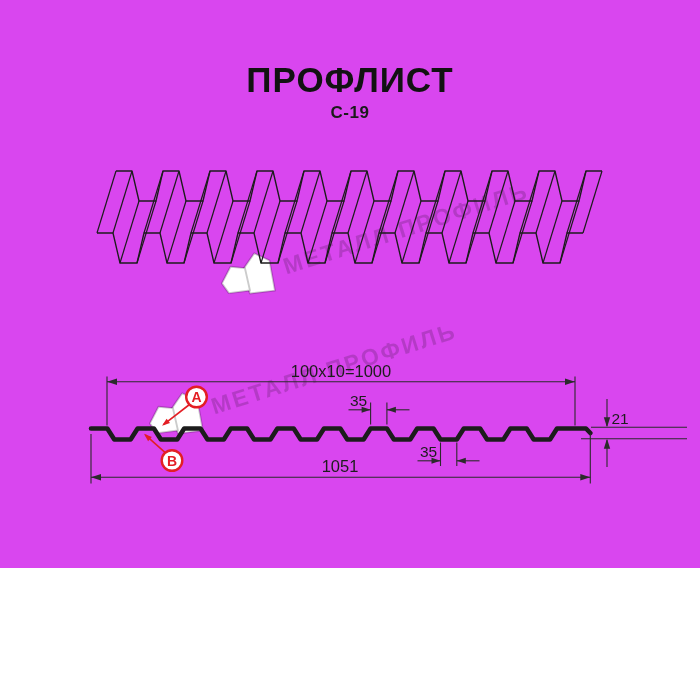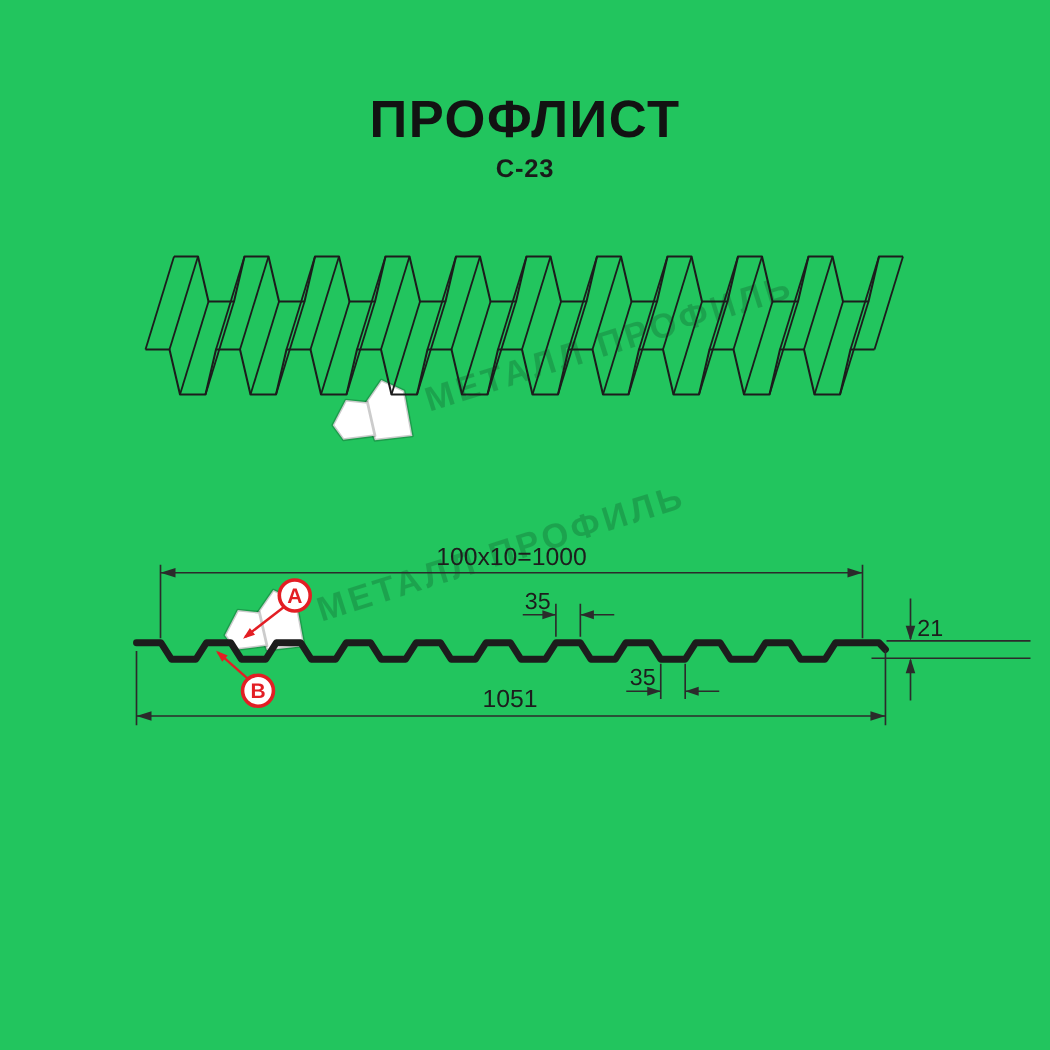--- a/index.html
+++ b/index.html
@@ -1,16 +1,16 @@
 <!DOCTYPE html>
 <html><head>
 <meta charset="utf-8">
 <style>
   html,body{margin:0;padding:0;background:#ffffff;}
-  .page{position:relative;width:700px;height:700px;background:#22c55e;overflow:hidden;
+  .page{position:relative;width:700px;height:568px;background:#d946ef;overflow:hidden;
         font-family:"Liberation Sans", sans-serif;}
   .title{position:absolute;top:60px;left:0;width:700px;text-align:center;
          font-size:35px;font-weight:800;letter-spacing:1px;color:#121212;}
   .subtitle{position:absolute;top:103px;left:0;width:700px;text-align:center;
          font-size:17px;font-weight:600;letter-spacing:0.5px;color:#1a1a1a;}
   .footer-note{position:absolute;top:615px;left:0;width:700px;text-align:center;
          font-size:17.5px;font-weight:600;letter-spacing:0.6px;color:#2e2e2e;}
   .wm{position:absolute;display:flex;align-items:center;gap:10px;
       transform-origin:left center;color:rgba(0,0,0,0.17);
       font-weight:700;font-size:23px;letter-spacing:2.5px;white-space:nowrap;z-index:1;}
@@ -22,21 +22,21 @@
   .dim-text{font-family:"Liberation Sans",sans-serif;font-size:15.5px;fill:#1d1d1d;}
   .dim-text-big{font-family:"Liberation Sans",sans-serif;font-size:16.5px;fill:#1d1d1d;}
   .callout-letter{font-family:"Liberation Sans",sans-serif;font-size:14px;font-weight:700;}
 </style>
 </head>
 <body>
 
 <div class="page">
 
   <div class="title">ПРОФЛИСТ</div>
-  <div class="subtitle">С-23</div>
+  <div class="subtitle">С-19</div>
 
   <div class="wm wm-upper">
     <svg viewBox="0 0 60 48">
       <path d="M27 15 L45 1 L58 13 L54 45 L28 40 Z"></path>
       <path d="M3 21 L17 7 L31 13 L29 37 L7 33 Z"></path>
     </svg>
     <span>МЕТАЛЛ ПРОФИЛЬ</span>
   </div>
 
   <div class="wm wm-lower">

